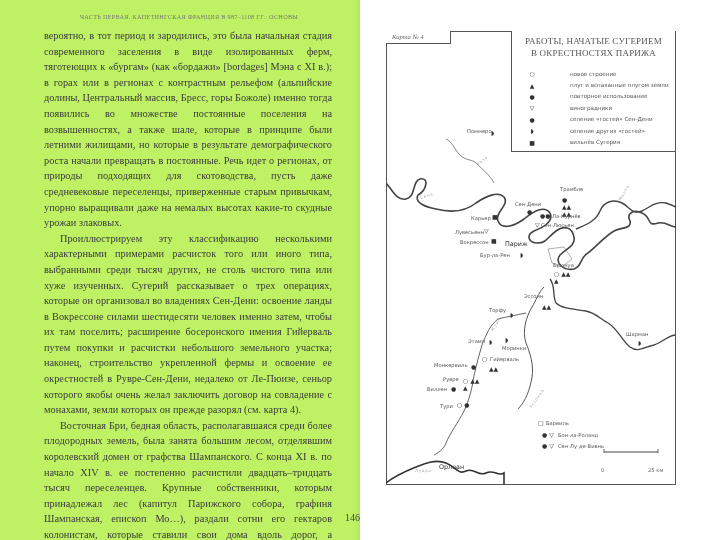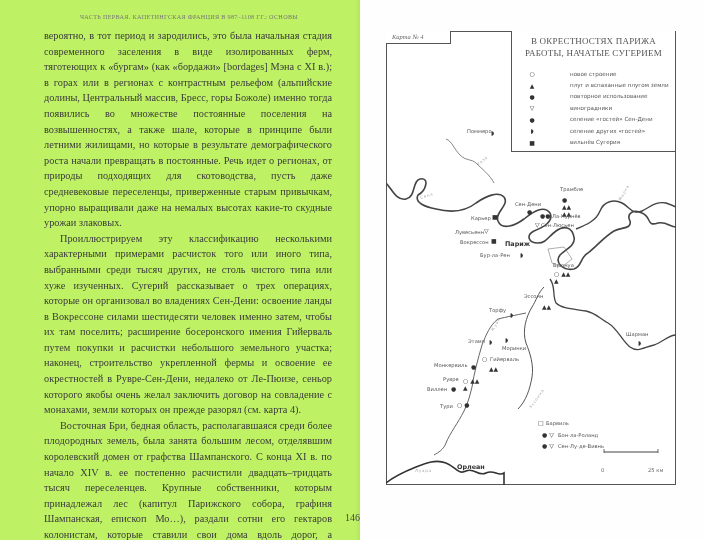--- a/index.html
+++ b/index.html
@@ -70,21 +70,21 @@
     font-family: "DejaVu Sans", sans-serif; font-size: 5.6px; color: #555;
   }
   .legend-sym { width: 40px; text-align: center; font-size: 6px; color: #333; }
   .legend-label { margin-left: 18px; }
   svg.map { position: absolute; left: 386px; top: 31px; }
   .place {
     position: absolute;
     font-family: "DejaVu Sans", sans-serif; font-size: 5.2px; color: #555;
     white-space: nowrap;
   }
-  .place.bold { font-weight: bold; font-size: 6.4px; color: #333; }
+  .place.bold { font-weight: normal; font-size: 6.4px; color: #333; }
   .sym {
     position: absolute; font-family: "DejaVu Sans", sans-serif;
     font-size: 6px; color: #333; white-space: nowrap; line-height: 6px;
   }
   .river-label {
     position: absolute;
     font-family: "DejaVu Sans", sans-serif; font-size: 4px; color: #aaa;
     letter-spacing: 0.8px; white-space: nowrap;
   }
   .scale-label {
@@ -132,22 +132,22 @@
 
     <path d="M162 218 L178 216 L186 228 L176 236 L166 232 Z" fill="none" stroke="#777" stroke-width="0.6"></path>
 
     <line x1="218" y1="421" x2="272" y2="421" stroke="#444" stroke-width="1"></line>
     <line x1="218" y1="418" x2="218" y2="422" stroke="#444" stroke-width="0.8"></line>
     <line x1="272" y1="418" x2="272" y2="422" stroke="#444" stroke-width="0.8"></line>
   </svg>
 
   <div class="legend-box">
     <div class="legend-title">
+      <div>РАБОТЫ, НАЧАТЫЕ СУГЕРИЕМ</div>
       <div>В ОКРЕСТНОСТЯХ ПАРИЖА</div>
-      <div>РАБОТЫ, НАЧАТЫЕ СУГЕРИЕМ</div>
     </div>
     <div class="legend-list">
       <div class="legend-row">
           <span class="legend-sym">○</span>
           <span class="legend-label">новое строение</span>
         </div>
       <div class="legend-row">
           <span class="legend-sym">▲</span>
           <span class="legend-label">плуг и вспаханные плугом земли</span>
         </div>
@@ -241,21 +241,21 @@
 
   <span class="place" style="left:546px;top:420px">Барвиль</span>
   <span class="sym" style="left:538px;top:420px">□</span>
 
   <span class="place" style="left:558px;top:432px">Бон-ла-Роланд</span>
   <span class="sym" style="left:542px;top:432px">● ▽</span>
 
   <span class="place" style="left:558px;top:443px">Сен-Лу-де-Вивнь</span>
   <span class="sym" style="left:542px;top:443px">● ▽</span>
 
-  <span class="place bold" style="left:457px;top:463px">Орлеан</span>
+  <span class="place bold" style="left:439px;top:463px">Орлеан</span>
 
   <span class="river-label" style="left:420px;top:193px;transform:rotate(-15deg)">Сена</span>
   <span class="river-label" style="left:476px;top:158px;transform:rotate(-40deg)">Уаза</span>
   <span class="river-label" style="left:615px;top:190px;transform:rotate(-60deg)">Марна</span>
   <span class="river-label" style="left:525px;top:396px;transform:rotate(-55deg)">Эссонна</span>
   <span class="river-label" style="left:488px;top:322px;transform:rotate(-60deg)">Жуин</span>
   <span class="river-label" style="left:415px;top:468px">Луара</span>
 
   <span class="scale-label" style="left:601px;top:467px">0</span>
   <span class="scale-label" style="left:648px;top:467px">25 км</span>

